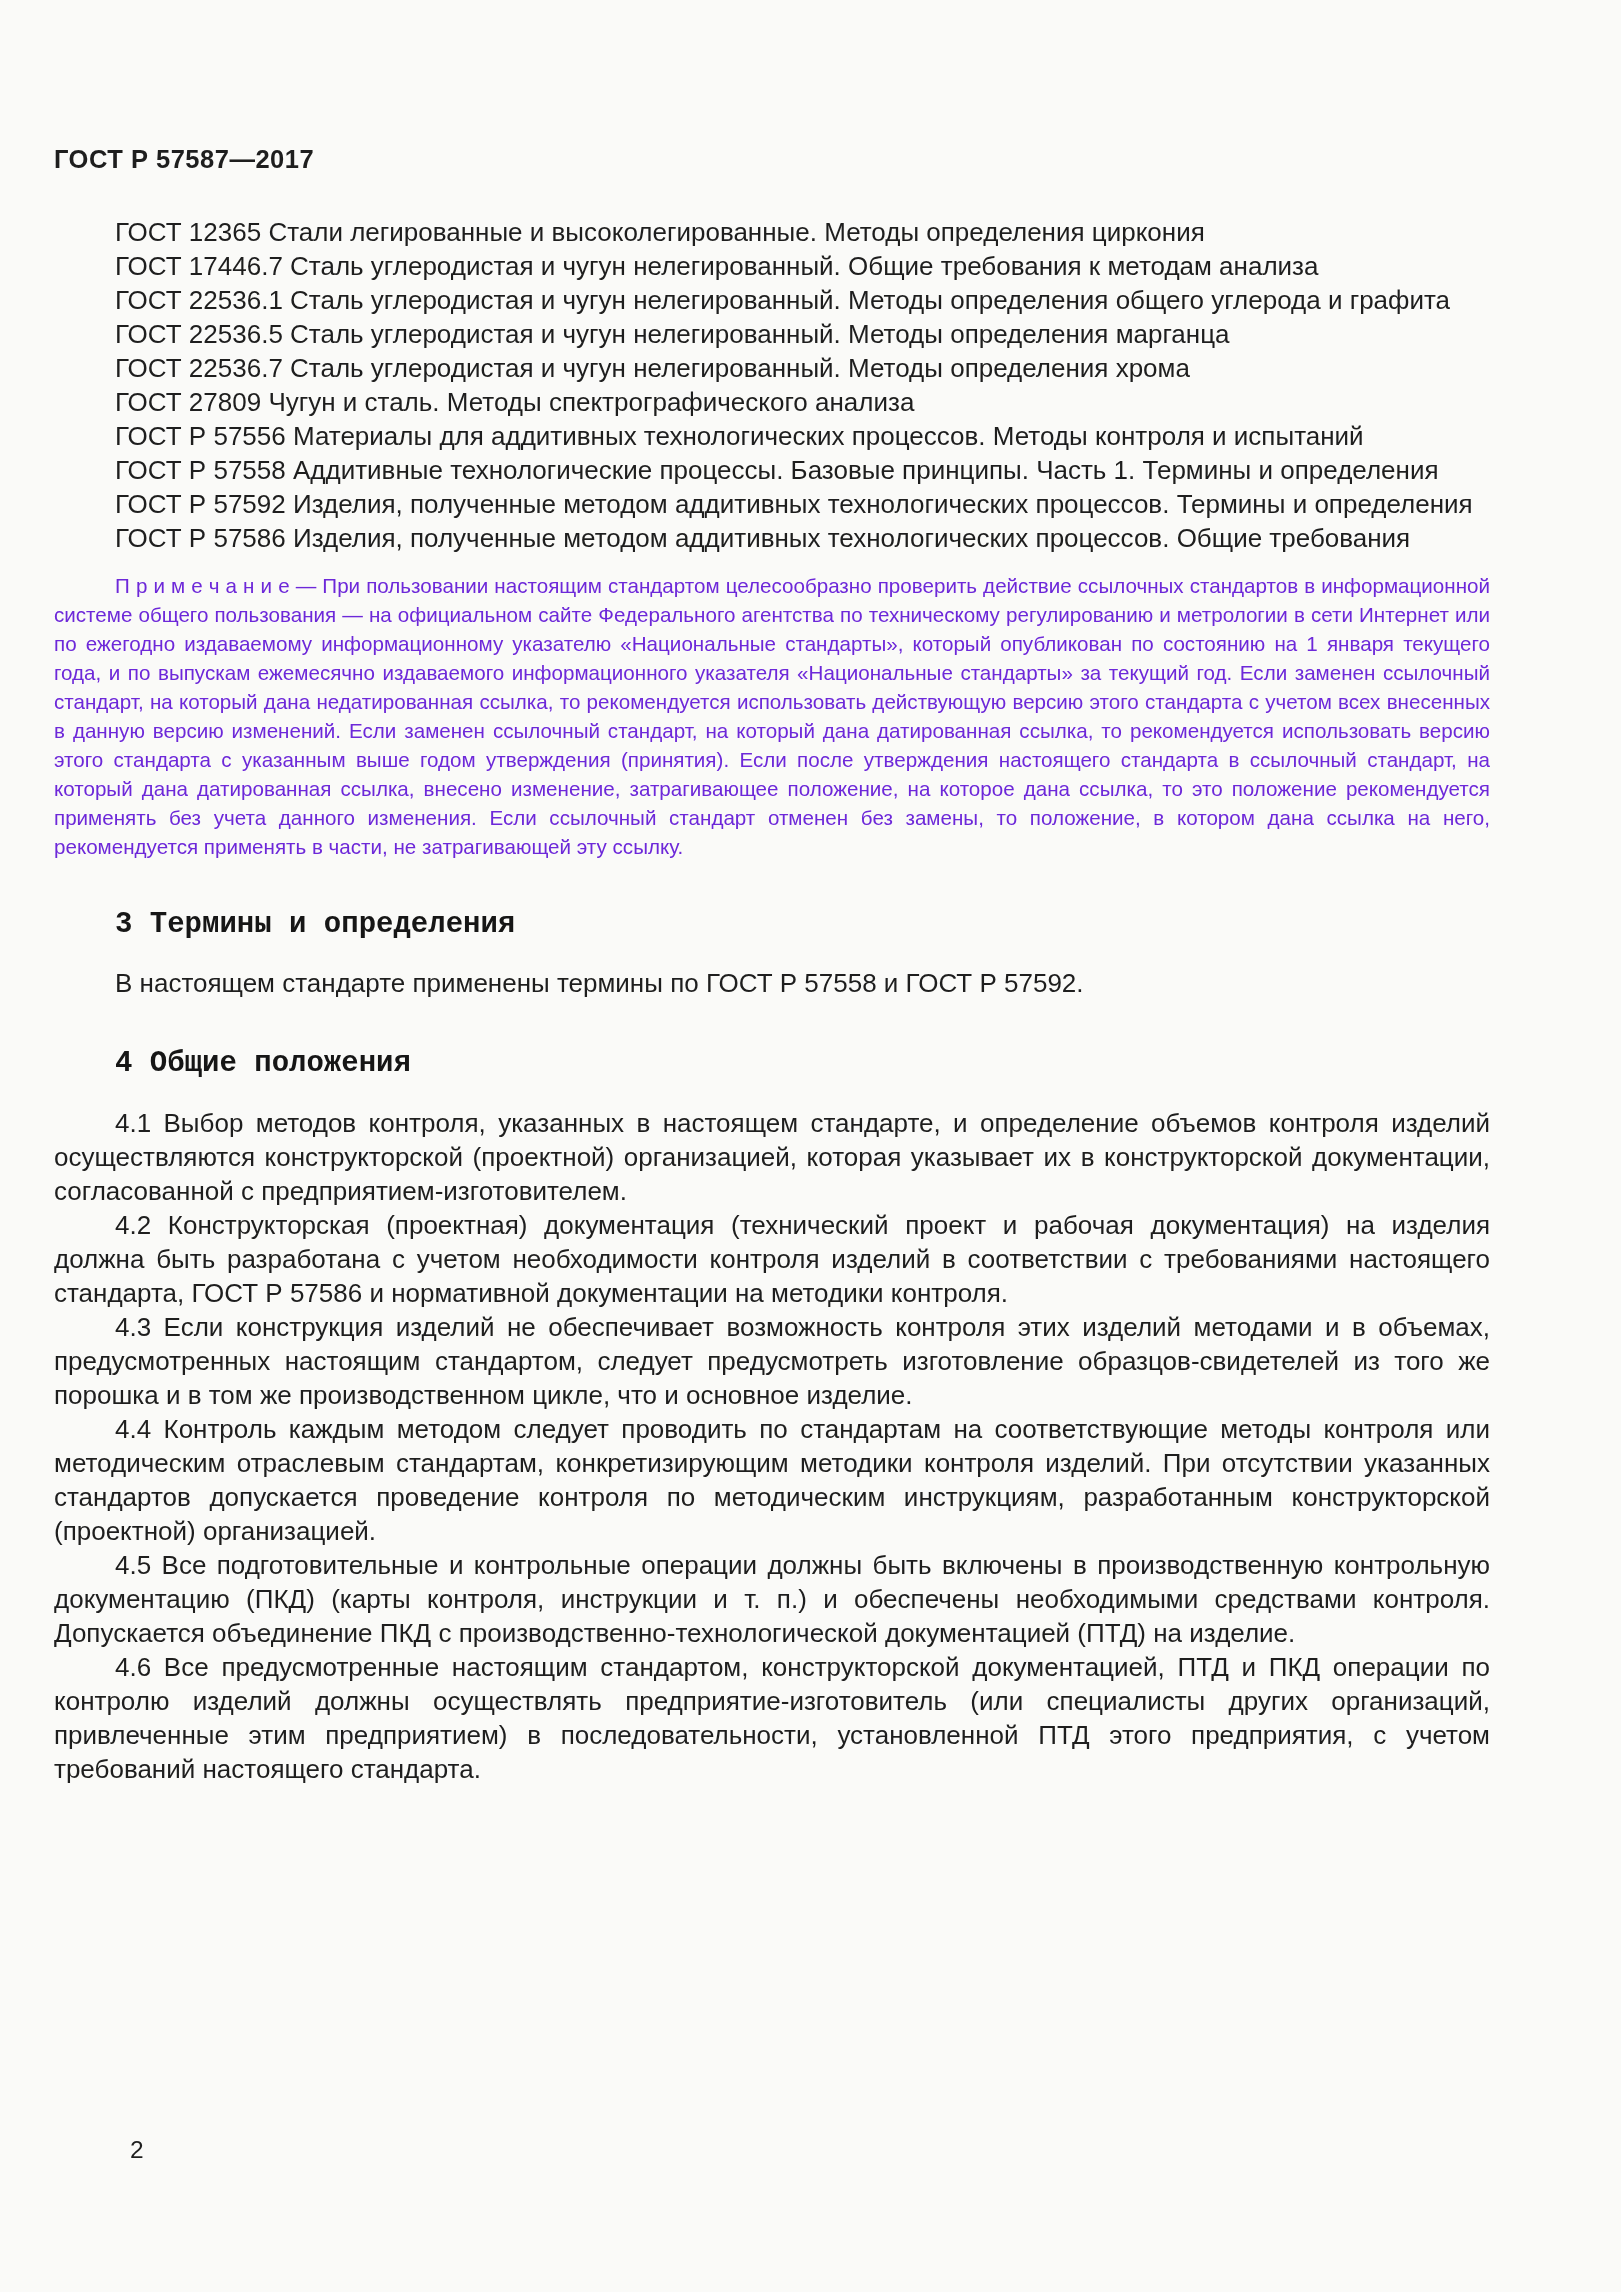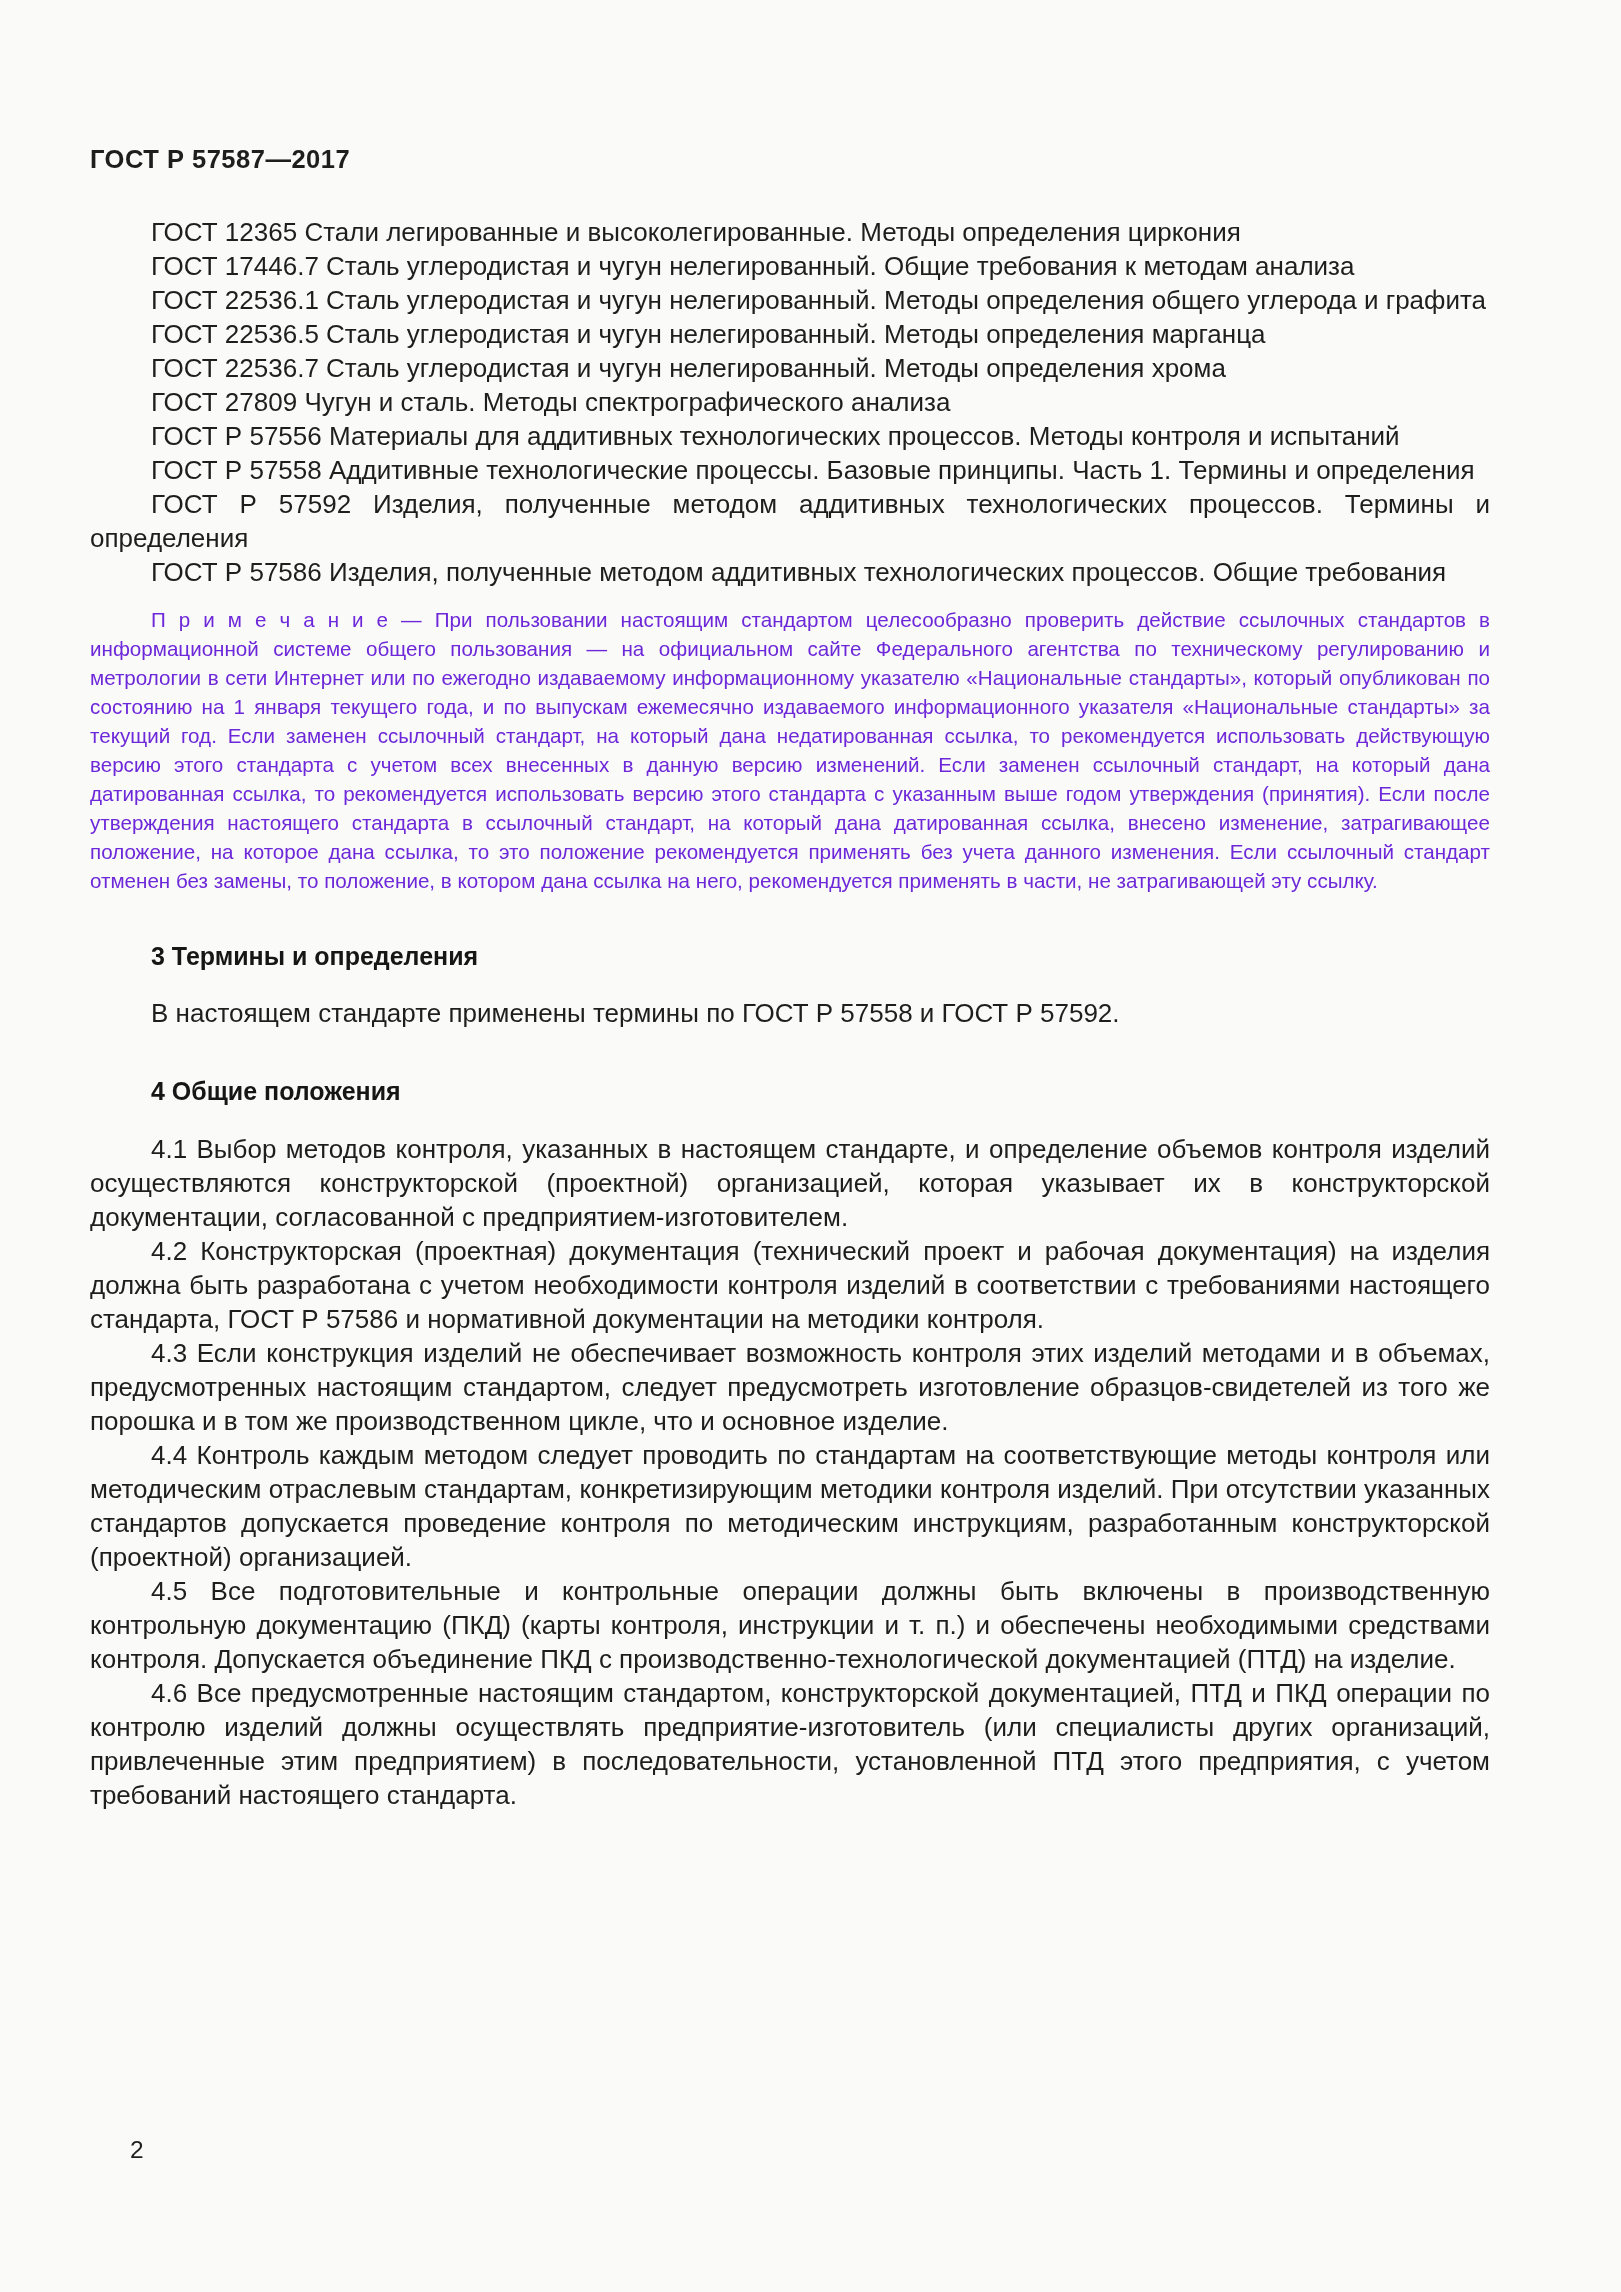--- a/index.html
+++ b/index.html
@@ -10,21 +10,21 @@
     background: #d9d9d9;
   }
   .page {
     position: relative;
     width: 1621px;
     height: 2293px;
     margin: 0 auto;
     background: #fafaf8;
     font-family: "Liberation Sans", sans-serif;
     color: #1e1e1e;
-    padding: 145px 131px 0 90px;
+    padding: 145px 131px 0 54px;
     overflow: hidden;
   }
   .doc-number {
     font-size: 25.5px;
     font-weight: bold;
     letter-spacing: 0.5px;
     margin: 0 0 41px 0;
   }
   .body-text {
     font-size: 26px;
@@ -37,25 +37,26 @@
   }
   p.note {
     font-size: 20.6px;
     line-height: 29px;
     text-align: justify;
     text-indent: 61px;
     margin: 15.7px 0 0 0;
     color: #6d28d9;
   }
   h2.section-heading {
-    font-size: 25px;
+    font-size: 29px;
     font-weight: bold;
     margin: 47px 0 25.5px 0;
     padding-left: 61px;
     color: #161616;
+    font-family: Liberation Mono, monospace;
   }
   p.para {
     margin: 0;
     text-indent: 61px;
   }
   .page-number {
     position: absolute;
     left: 130px;
     bottom: 129px;
     font-size: 24.5px;

